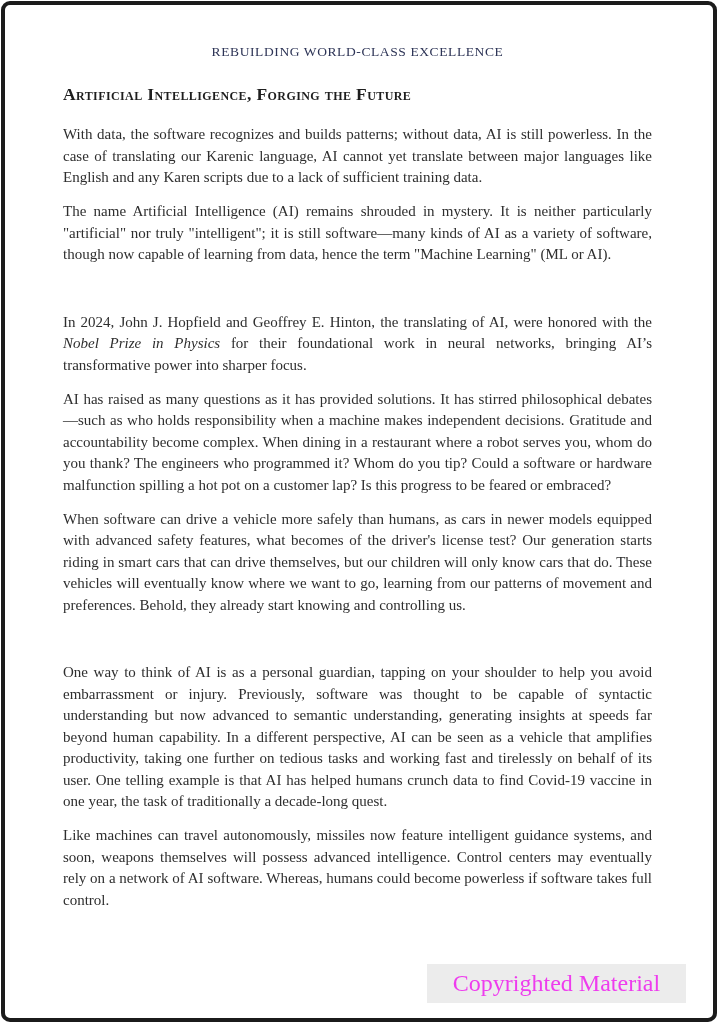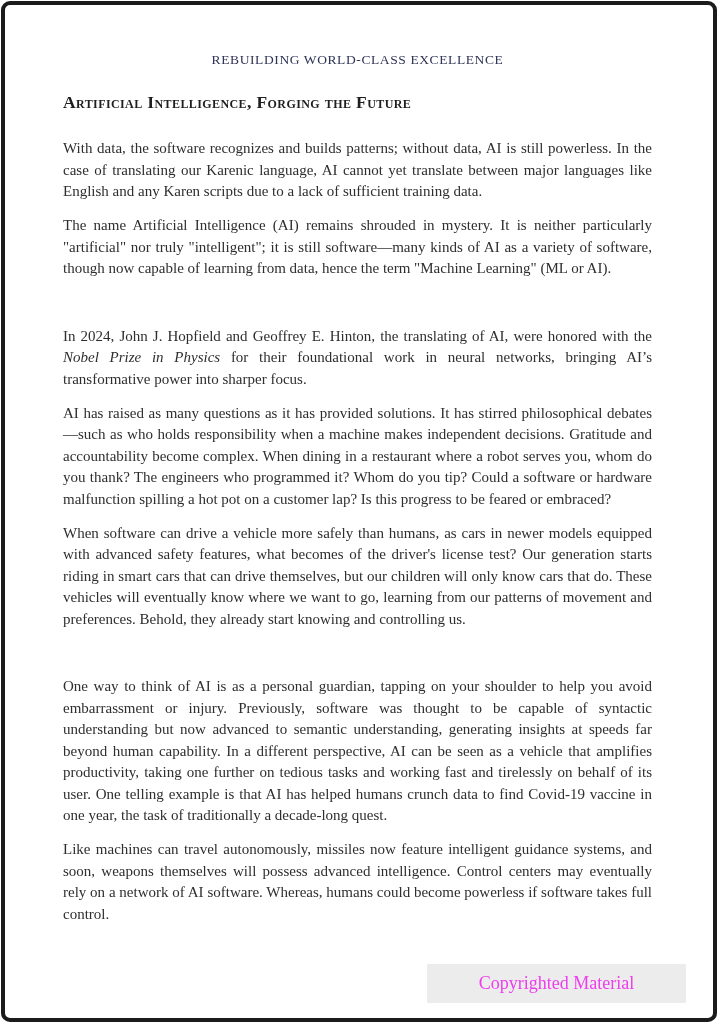--- a/index.html
+++ b/index.html
@@ -20,33 +20,33 @@
   }
   .frame {
     position: absolute; inset: 1px;
     border: 4px solid var(--frame);
     border-radius: 9px;
     pointer-events: none;
     z-index: 5;
   }
   .page {
     position: absolute; inset: 0;
-    padding: 12px 66px 0 63px;
+    padding: 4px 66px 0 63px;
     box-sizing: border-box;
   }
   .running-header {
     margin-top: 40px;
     text-align: center;
     font-size: 13.5px;
     letter-spacing: 0.6px;
     color: var(--header);
     white-space: nowrap;
   }
   .title {
-    margin: 24px 0 26px 0;
+    margin: 24px 0 20px 0;
     font-size: 17.5px;
     line-height: 20px;
     font-weight: bold;
     font-variant: small-caps;
     letter-spacing: 0.4px;
     color: var(--title);
   }
   .body-copy p {
     margin: 0 0 12.5px 0;
     font-size: 15px;
@@ -65,21 +65,21 @@
   }
   .copyright-box {
     position: absolute;
     left: 427px; top: 964px;
     width: 259px; height: 39px;
     background: var(--cbg);
     display: flex; align-items: center; justify-content: center;
   }
   .copyright-box span {
     color: var(--cfg);
-    font-size: 18px;
+    font-size: 24px;
     white-space: nowrap;
   }
 </style>
 </head>
 <body>
 
 <div class="frame"></div>
 
 <div class="page">
   <div class="running-header">REBUILDING WORLD-CLASS EXCELLENCE</div>

